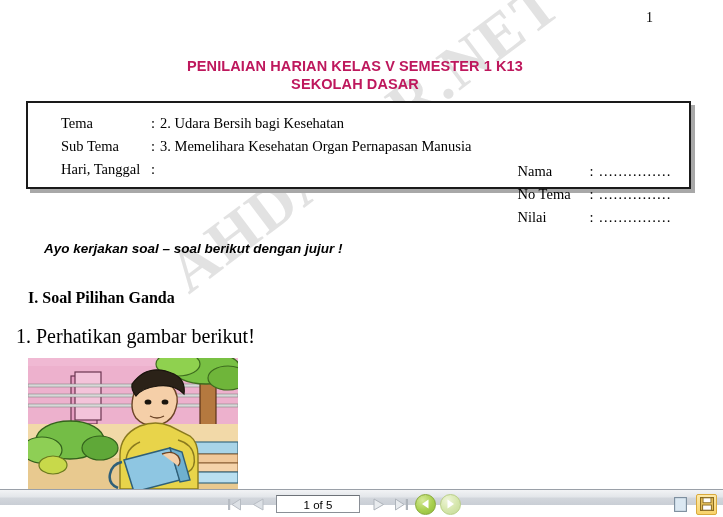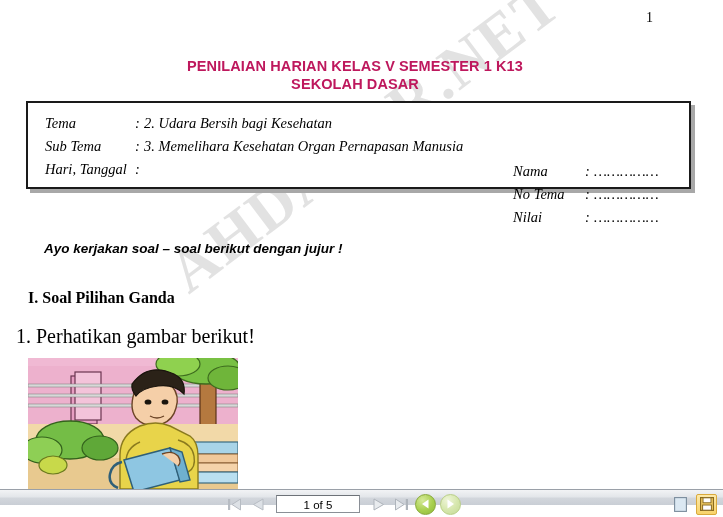--- a/index.html
+++ b/index.html
@@ -88,23 +88,22 @@
     width: 665px;
     height: 88px;
     border: 2px solid #1a1a1a;
     background: #ffffff;
     box-sizing: border-box;
     box-shadow: 4px 4px 0 0 #a8a8a8;
   }
   .ident-cols {
     display: flex;
     height: 100%;
-    padding: 9px 0 0 0;
-    box-sizing: border-box;
-    font-style: italic;
+    padding: 9px 0 0 16px;
+    box-sizing: border-box;
   }
   .ident-col { box-sizing: border-box; }
   .ident-col.left { width: 480px; padding-left: 17px; }
   .ident-col.right { width: 185px; padding-left: 8px; margin-top: 48px; }
 
   .ident-row {
     display: flex;
     font-family: "Liberation Serif", serif;
     font-size: 14.5px;
     line-height: 23px;

